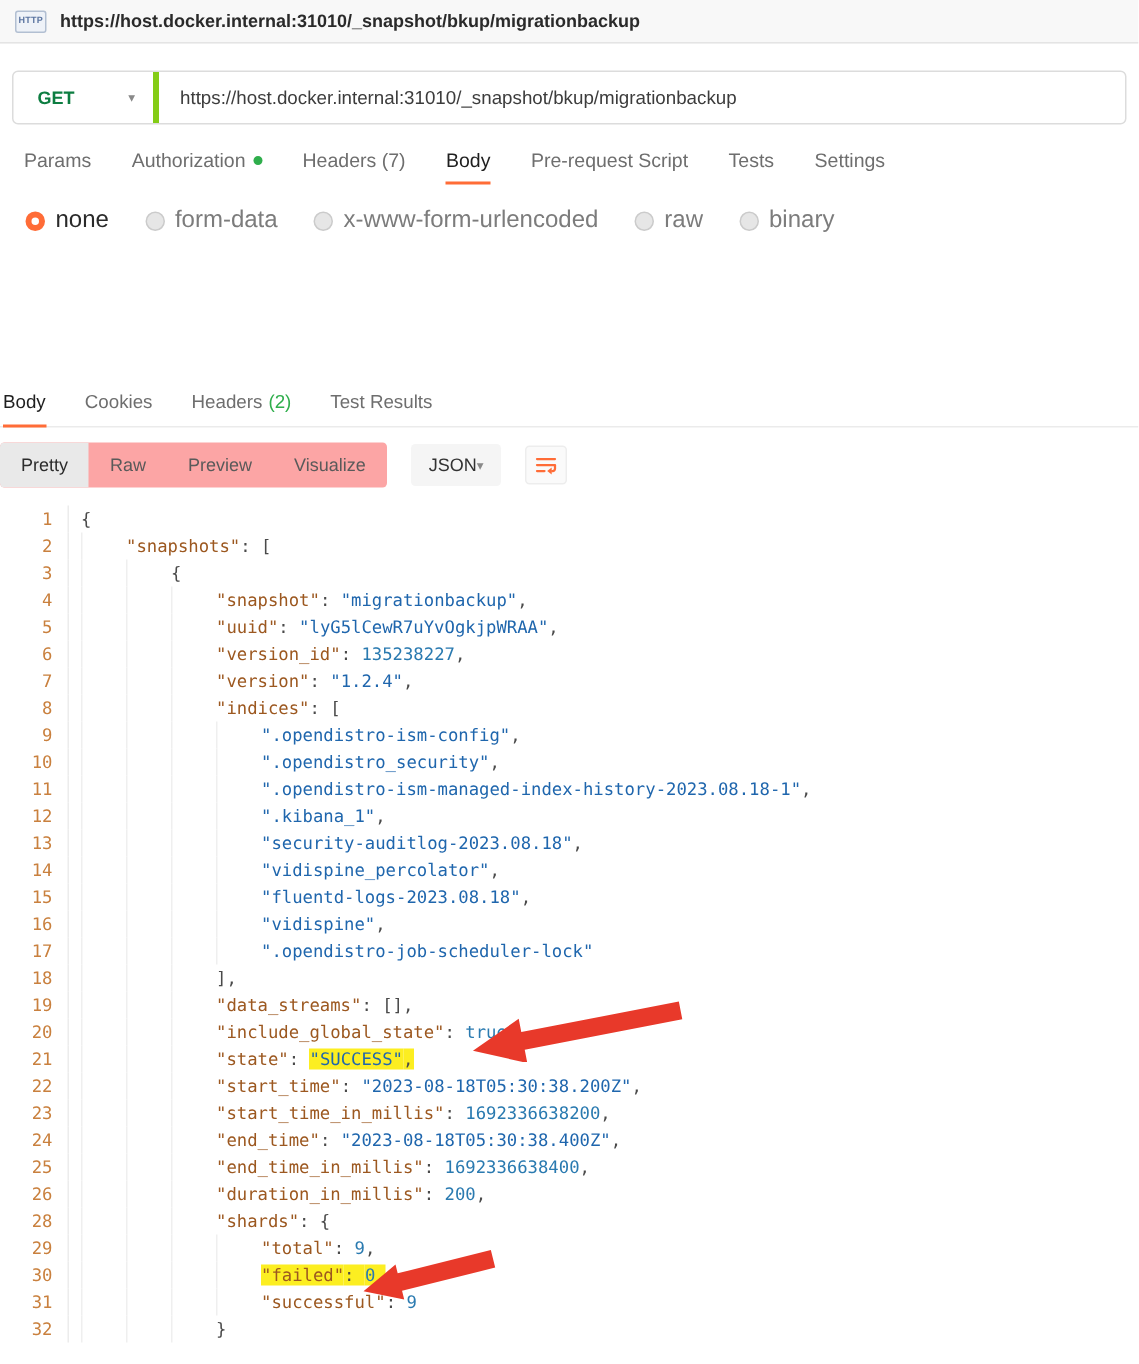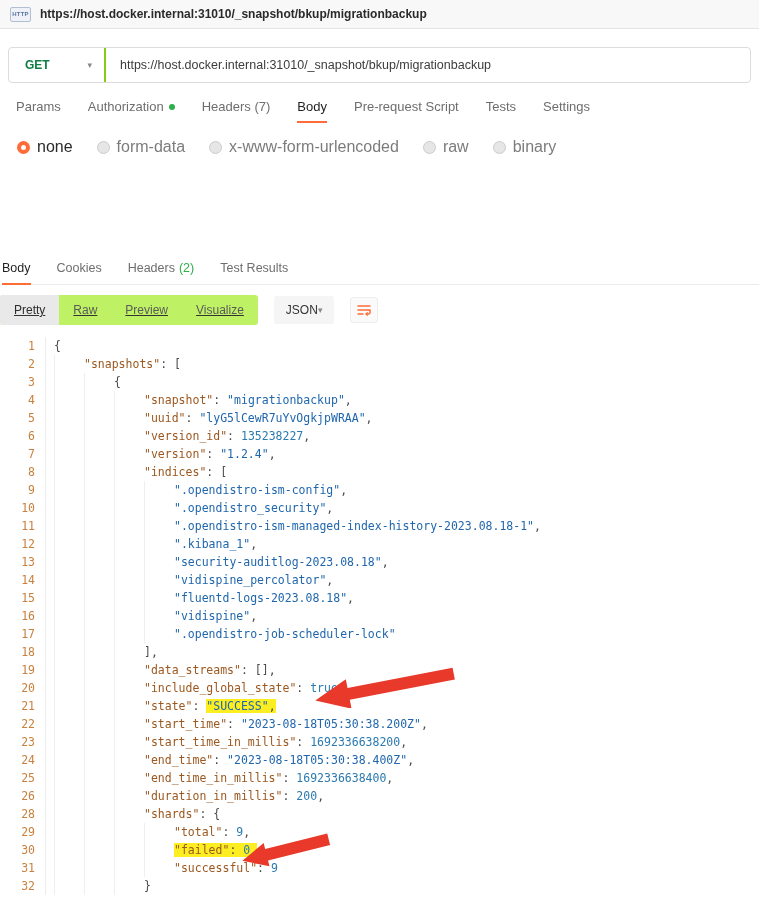--- a/index.html
+++ b/index.html
@@ -21,21 +21,21 @@
     display:flex;align-items:center;padding:0 10px;gap:9px;}
   .http-badge{width:21px;height:15px;border:1px solid #b2bfd2;border-radius:2px;
     background:#eef2f8;color:#5a74a0;font-size:6px;font-weight:bold;
     display:flex;align-items:center;justify-content:center;letter-spacing:.2px;}
   .topbar-title{font-size:12px;color:#2a2a2a;font-weight:600;}
 
   
   .url-row{margin:18px 8px 0;height:36px;border:1px solid #dcdcdc;border-radius:4px;
     display:flex;align-items:stretch;background:#fff;}
   .method{width:97px;display:flex;align-items:center;justify-content:space-between;
-    padding:0 12px 0 16px;border-right:2px solid #84cc16;cursor:pointer;}
+    padding:0 12px 0 16px;border-right:4px solid #84cc16;cursor:pointer;}
   .method-label{color:var(--get-green);font-weight:700;font-size:12px;}
   .chevron{color:#898989;font-size:9px;line-height:1;}
   .url-text{display:flex;align-items:center;padding-left:14px;font-size:12.5px;color:#3c3c3c;}
 
   
   .req-tabs{display:flex;gap:27px;margin:16px 0 0 16px;font-size:13px;color:#6e6e6e;}
   .tab{padding-bottom:7px;cursor:pointer;display:flex;align-items:center;gap:5px;border-bottom:2px solid transparent;}
   .tab.active{color:#1f1f1f;border-bottom:2px solid var(--accent);}
   .green-dot{width:6px;height:6px;border-radius:50%;background:var(--count-green);}
 
@@ -48,21 +48,21 @@
 
   
   .response{margin-top:99px;}
   .resp-tabs{display:flex;gap:26px;padding-left:2px;font-size:12.5px;color:#6e6e6e;
     border-bottom:1px solid #ebebeb;}
   .resp-tab{padding:6px 0 8px;display:flex;align-items:center;gap:4px;cursor:pointer;border-bottom:2px solid transparent;margin-bottom:-1px;}
   .resp-tab.active{color:#1f1f1f;border-bottom:2px solid var(--accent);}
   .count{color:var(--count-green);}
 
   .view-row{display:flex;align-items:center;margin:10px 0 12px 0;}
-  .segments{display:flex;background:#bef264;border-radius:3px;overflow:hidden;text-decoration:underline;}
+  .segments{display:flex;background:#fca5a5;border-radius:3px;overflow:hidden;}
   .segment{padding:8px 14px;font-size:12px;color:#5a5a5a;cursor:pointer;}
   .segment.active{background:#e9e9e9;color:#2c2c2c;}
   .format-select{margin-left:16px;display:flex;align-items:center;gap:0;
     padding:7px 12px;background:#f5f5f5;border-radius:3px;font-size:12px;color:#333;cursor:pointer;}
   .wrap-btn{margin-left:16px;width:28px;height:26px;display:flex;align-items:center;justify-content:center;
     border:1px solid #ededed;border-radius:3px;background:#fafafa;color:var(--accent);cursor:pointer;}
 
   
   .code-wrap{position:relative;}
   .code-line{display:flex;height:18px;line-height:18px;

